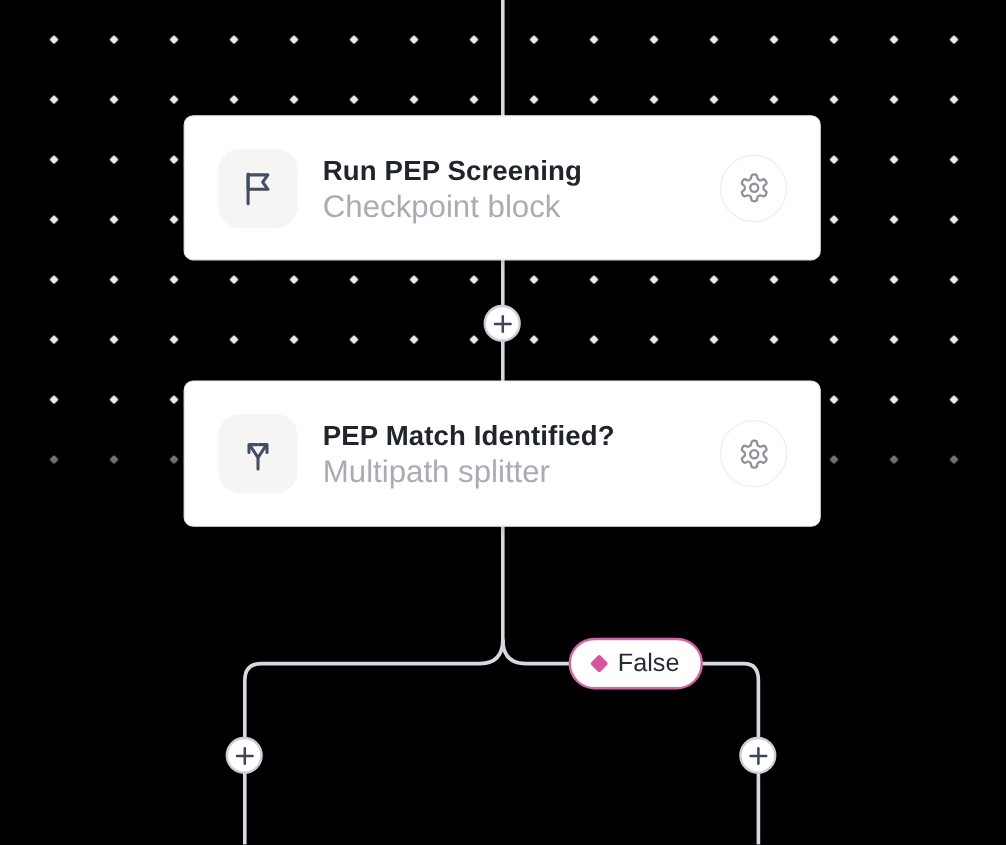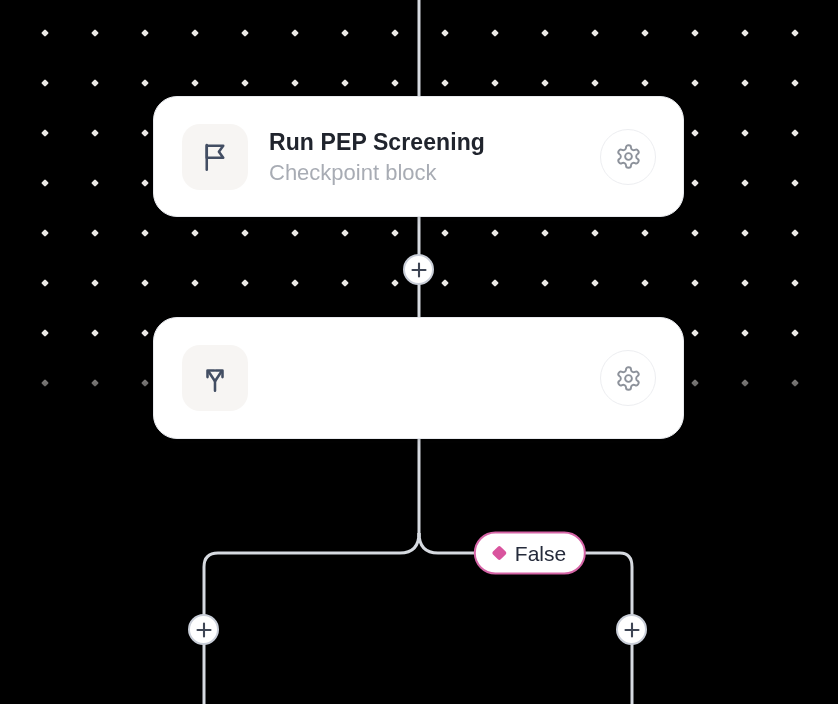--- a/index.html
+++ b/index.html
@@ -5,33 +5,33 @@
   * { margin:0; padding:0; box-sizing:border-box; }
   html,body { width:838px; height:704px; background:#000; overflow:hidden;
               font-family:"Liberation Sans", sans-serif; }
   .canvas { position:relative; width:838px; height:704px; background:#000; }
 
   svg.bg-layer { position:absolute; left:0; top:0; width:838px; height:704px; display:block; }
 
   
   .node {
     position:absolute; left:153px; width:531px; height:121px;
-    background:#fff; border:1px solid #E8EAEE; border-radius:24px;
+    background:#fff; border:1px solid #E8EAEE; border-radius:8px;
     box-shadow:0 1px 2px rgba(23,26,31,.07), 0 4px 10px rgba(23,26,31,.08);
     display:flex; align-items:center; padding:0 27px 0 28px;
   }
   .node-1 { top:96px; }
   .node-2 { top:317px; height:122px; }
   .icon-tile {
     width:66px; height:66px; border-radius:18px; background:#F7F5F3;
     display:flex; align-items:center; justify-content:center; flex:0 0 auto;
   }
   .node-text { margin-left:21px; display:flex; flex-direction:column; }
   .node-title { font-size:23px; font-weight:600; color:#20242D; line-height:31px; letter-spacing:.1px; }
-  .node-subtitle { font-size:22px; font-weight:400; color:#A8ACB4; line-height:29px; }
+  .node-subtitle { font-size:26px; font-weight:400; color:#A8ACB4; line-height:29px; }
   .gear-btn {
     margin-left:auto; width:56px; height:56px; border-radius:50%;
     background:#fff; border:1.5px solid #EDEEF1;
     display:flex; align-items:center; justify-content:center; cursor:pointer; flex:0 0 auto;
   }
 
   
   .plus-btn {
     position:absolute; width:31px; height:31px; border-radius:50%;
     background:#fff; border:2.5px solid #C9CED8;
@@ -114,20 +114,22 @@
   <div class="node node-2">
     <div class="icon-tile">
       <svg width="36" height="36" viewBox="0 0 24 24" fill="none" stroke="#434E63" stroke-width="1.7" stroke-linecap="round" stroke-linejoin="round">
         <path d="M12 20.5 V14.2 L7.7 7.7"></path>
         <path d="M12 14.2 L16.3 7.7"></path>
         <path d="M7 11.4 V7 H11.4"></path>
         <path d="M17 11.4 V7 H12.6"></path>
       </svg>
     </div>
     <div class="node-text">
+      <div class="node-title">PEP Match Identified?</div>
+      <div class="node-subtitle">Multipath splitter</div>
     </div>
     <div class="gear-btn">
       <svg width="27" height="27" viewBox="0 0 24 24" fill="none" stroke="#8D929B" stroke-width="1.7" stroke-linecap="round" stroke-linejoin="round">
         <path d="M12.22 2h-.44a2 2 0 0 0-2 2v.18a2 2 0 0 1-1 1.73l-.43.25a2 2 0 0 1-2 0l-.15-.08a2 2 0 0 0-2.73.73l-.22.38a2 2 0 0 0 .73 2.73l.15.1a2 2 0 0 1 1 1.72v.51a2 2 0 0 1-1 1.74l-.15.09a2 2 0 0 0-.73 2.73l.22.38a2 2 0 0 0 2.73.73l.15-.08a2 2 0 0 1 2 0l.43.25a2 2 0 0 1 1 1.73V20a2 2 0 0 0 2 2h.44a2 2 0 0 0 2-2v-.18a2 2 0 0 1 1-1.73l.43-.25a2 2 0 0 1 2 0l.15.08a2 2 0 0 0 2.73-.73l.22-.39a2 2 0 0 0-.73-2.73l-.15-.08a2 2 0 0 1-1-1.74v-.5a2 2 0 0 1 1-1.74l.15-.09a2 2 0 0 0 .73-2.73l-.22-.38a2 2 0 0 0-2.73-.73l-.15.08a2 2 0 0 1-2 0l-.43-.25a2 2 0 0 1-1-1.73V4a2 2 0 0 0-2-2z"></path>
         <circle cx="12" cy="12" r="3"></circle>
       </svg>
     </div>
   </div>
 
   <div class="branch-pill branch-false">

